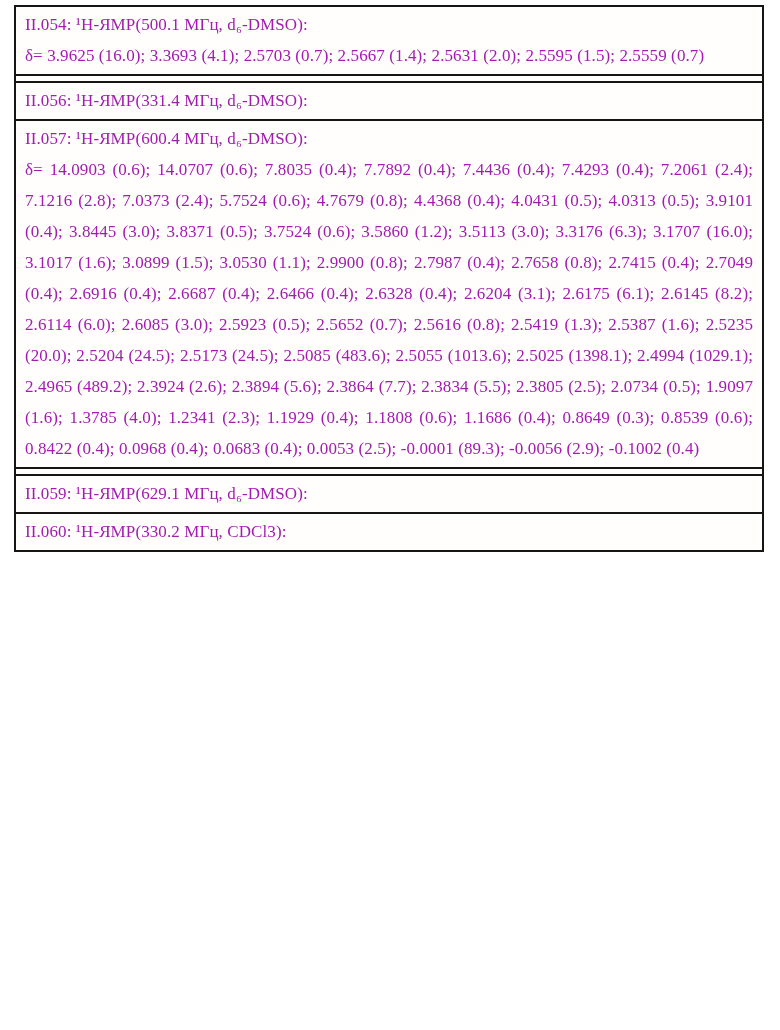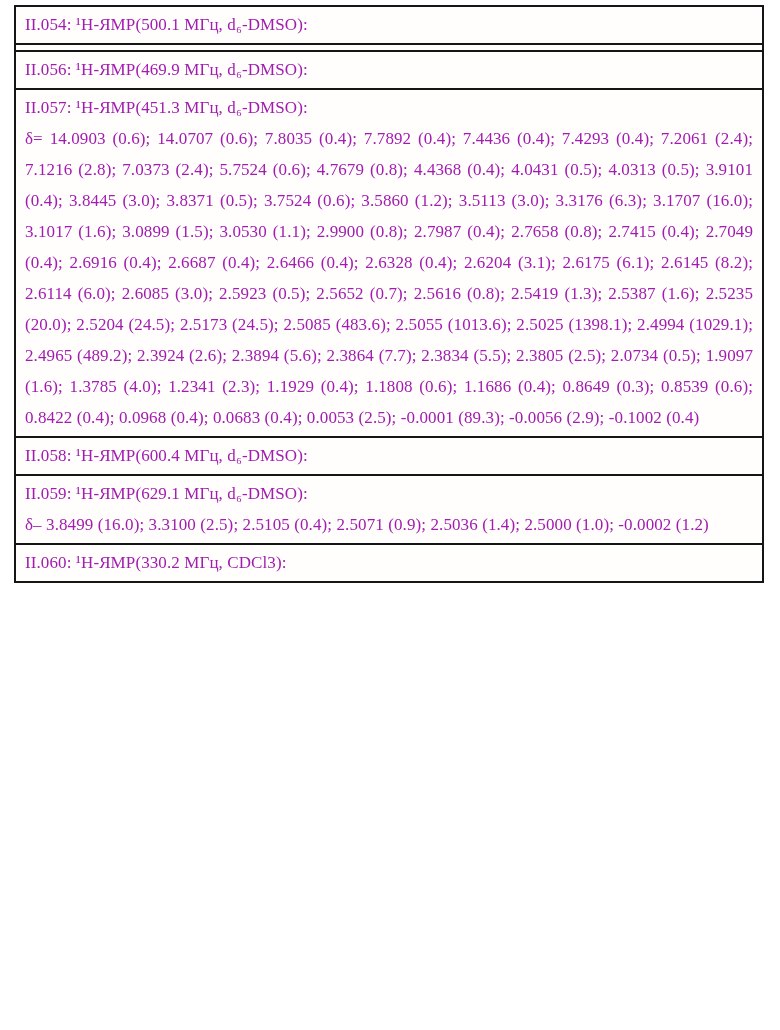--- a/index.html
+++ b/index.html
@@ -48,41 +48,40 @@
   }
 </style>
 </head>
 <body>
 
 <div class="page">
   <div class="doc-table">
 
     <div class="row">
       <p class="row-header">II.054: ¹H-ЯМР(500.1 МГц, d₆-DMSO):</p>
+      <p class="row-delta">δ= 3.9625 (16.0); 3.3693 (4.1); 2.5703 (0.7); 2.5667 (1.4); 2.5631 (2.0); 2.5595 (1.5); 2.5559 (0.7)</p>
     </div>
 
     <div class="row">
     </div>
 
     <div class="row">
-      <p class="row-header">II.056: ¹H-ЯМР(469.9 МГц, d₆-DMSO):</p>
+      <p class="row-header">II.056: ¹H-ЯМР(331.4 МГц, d₆-DMSO):</p>
     </div>
 
     <div class="row">
-      <p class="row-header">II.057: ¹H-ЯМР(451.3 МГц, d₆-DMSO):</p>
+      <p class="row-header">II.057: ¹H-ЯМР(600.4 МГц, d₆-DMSO):</p>
       <p class="row-delta">δ= 14.0903 (0.6); 14.0707 (0.6); 7.8035 (0.4); 7.7892 (0.4); 7.4436 (0.4); 7.4293 (0.4); 7.2061 (2.4); 7.1216 (2.8); 7.0373 (2.4); 5.7524 (0.6); 4.7679 (0.8); 4.4368 (0.4); 4.0431 (0.5); 4.0313 (0.5); 3.9101 (0.4); 3.8445 (3.0); 3.8371 (0.5); 3.7524 (0.6); 3.5860 (1.2); 3.5113 (3.0); 3.3176 (6.3); 3.1707 (16.0); 3.1017 (1.6); 3.0899 (1.5); 3.0530 (1.1); 2.9900 (0.8); 2.7987 (0.4); 2.7658 (0.8); 2.7415 (0.4); 2.7049 (0.4); 2.6916 (0.4); 2.6687 (0.4); 2.6466 (0.4); 2.6328 (0.4); 2.6204 (3.1); 2.6175 (6.1); 2.6145 (8.2); 2.6114 (6.0); 2.6085 (3.0); 2.5923 (0.5); 2.5652 (0.7); 2.5616 (0.8); 2.5419 (1.3); 2.5387 (1.6); 2.5235 (20.0); 2.5204 (24.5); 2.5173 (24.5); 2.5085 (483.6); 2.5055 (1013.6); 2.5025 (1398.1); 2.4994 (1029.1); 2.4965 (489.2); 2.3924 (2.6); 2.3894 (5.6); 2.3864 (7.7); 2.3834 (5.5); 2.3805 (2.5); 2.0734 (0.5); 1.9097 (1.6); 1.3785 (4.0); 1.2341 (2.3); 1.1929 (0.4); 1.1808 (0.6); 1.1686 (0.4); 0.8649 (0.3); 0.8539 (0.6); 0.8422 (0.4); 0.0968 (0.4); 0.0683 (0.4); 0.0053 (2.5); -0.0001 (89.3); -0.0056 (2.9); -0.1002 (0.4)</p>
     </div>
 
     <div class="row">
-      <p class="row-header">II.058: ¹H-ЯМР(600.4 МГц, d₆-DMSO):</p>
     </div>
 
     <div class="row">
       <p class="row-header">II.059: ¹H-ЯМР(629.1 МГц, d₆-DMSO):</p>
-      <p class="row-delta">δ– 3.8499 (16.0); 3.3100 (2.5); 2.5105 (0.4); 2.5071 (0.9); 2.5036 (1.4); 2.5000 (1.0); -0.0002 (1.2)</p>
     </div>
 
     <div class="row">
       <p class="row-header">II.060: ¹H-ЯМР(330.2 МГц, CDCl3):</p>
     </div>
 
   </div>
 </div>
 
 </body></html>

